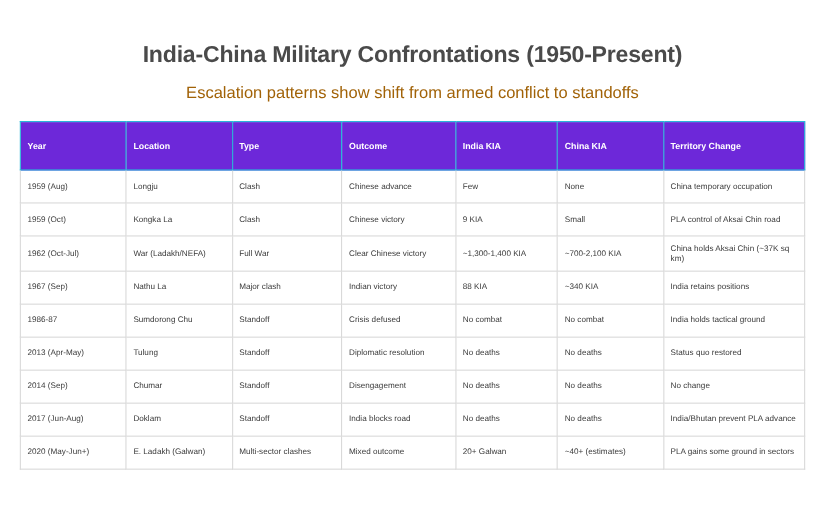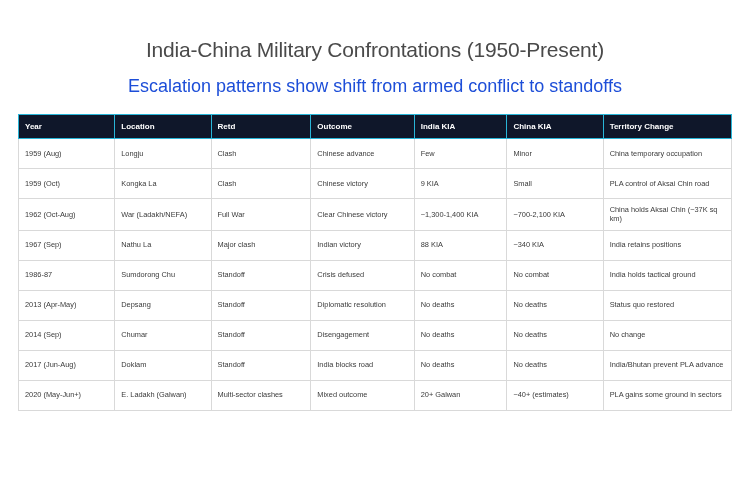--- a/index.html
+++ b/index.html
@@ -17,54 +17,54 @@
   .page {
     width: 750px;
     height: 479px;
     position: relative;
     box-sizing: border-box;
     padding: 0 12px;
   }
   .title {
     text-align: center;
     font-size: 21px;
-    font-weight: normal;
+    font-weight: bold;
     color: #4a4a4a;
     margin-top: 38px;
     letter-spacing: -0.2px;
   }
   .subtitle {
     text-align: center;
-    font-size: 18px;
-    color: #1d4ed8;
+    font-size: 15px;
+    color: #a16207;
     margin-top: 14px;
   }
   .byline {
     text-align: center;
     font-size: 12.5px;
     color: #6d6d6d;
     margin-top: 13px;
   }
   .table-wrap {
     margin-top: 17px;
     padding: 0 6px;
   }
   table.data {
     width: 100%;
     border-collapse: collapse;
     table-layout: fixed;
     font-size: 7.4px;
   }
   table.data thead th {
-    background: #0f172a;
+    background: #6d28d9;
     color: #ffffff;
     text-align: left;
     font-weight: bold;
     font-size: 8px;
-    padding: 7px 6px;
+    padding: 17px 6px;
     border: 1px solid #29b6d8;
     vertical-align: middle;
     margin-left: 46px;
   }
   table.data tbody td {
     border: 1px solid #d9d9d9;
     padding: 6px 6px;
     vertical-align: middle;
     color: #3a3a3a;
     height: 17px;
@@ -96,48 +96,48 @@
         <col class="col-type">
         <col class="col-out">
         <col class="col-ikia">
         <col class="col-ckia">
         <col class="col-terr">
       </colgroup>
       <thead>
         <tr>
           <th>Year</th>
           <th>Location</th>
-          <th>Retd</th>
+          <th>Type</th>
           <th>Outcome</th>
           <th>India KIA</th>
           <th>China KIA</th>
           <th>Territory Change</th>
         </tr>
       </thead>
       <tbody>
         <tr>
           <td>1959 (Aug)</td>
           <td>Longju</td>
           <td>Clash</td>
           <td>Chinese advance</td>
           <td>Few</td>
-          <td>Minor</td>
+          <td>None</td>
           <td>China temporary occupation</td>
         </tr>
         <tr>
           <td>1959 (Oct)</td>
           <td>Kongka La</td>
           <td>Clash</td>
           <td>Chinese victory</td>
           <td>9 KIA</td>
           <td>Small</td>
           <td>PLA control of Aksai Chin road</td>
         </tr>
         <tr>
-          <td>1962 (Oct-Aug)</td>
+          <td>1962 (Oct-Jul)</td>
           <td>War (Ladakh/NEFA)</td>
           <td>Full War</td>
           <td>Clear Chinese victory</td>
           <td>~1,300-1,400 KIA</td>
           <td>~700-2,100 KIA</td>
           <td>China holds Aksai Chin (~37K sq km)</td>
         </tr>
         <tr>
           <td>1967 (Sep)</td>
           <td>Nathu La</td>
@@ -151,21 +151,21 @@
           <td>1986-87</td>
           <td>Sumdorong Chu</td>
           <td>Standoff</td>
           <td>Crisis defused</td>
           <td>No combat</td>
           <td>No combat</td>
           <td>India holds tactical ground</td>
         </tr>
         <tr>
           <td>2013 (Apr-May)</td>
-          <td>Depsang</td>
+          <td>Tulung</td>
           <td>Standoff</td>
           <td>Diplomatic resolution</td>
           <td>No deaths</td>
           <td>No deaths</td>
           <td>Status quo restored</td>
         </tr>
         <tr>
           <td>2014 (Sep)</td>
           <td>Chumar</td>
           <td>Standoff</td>

